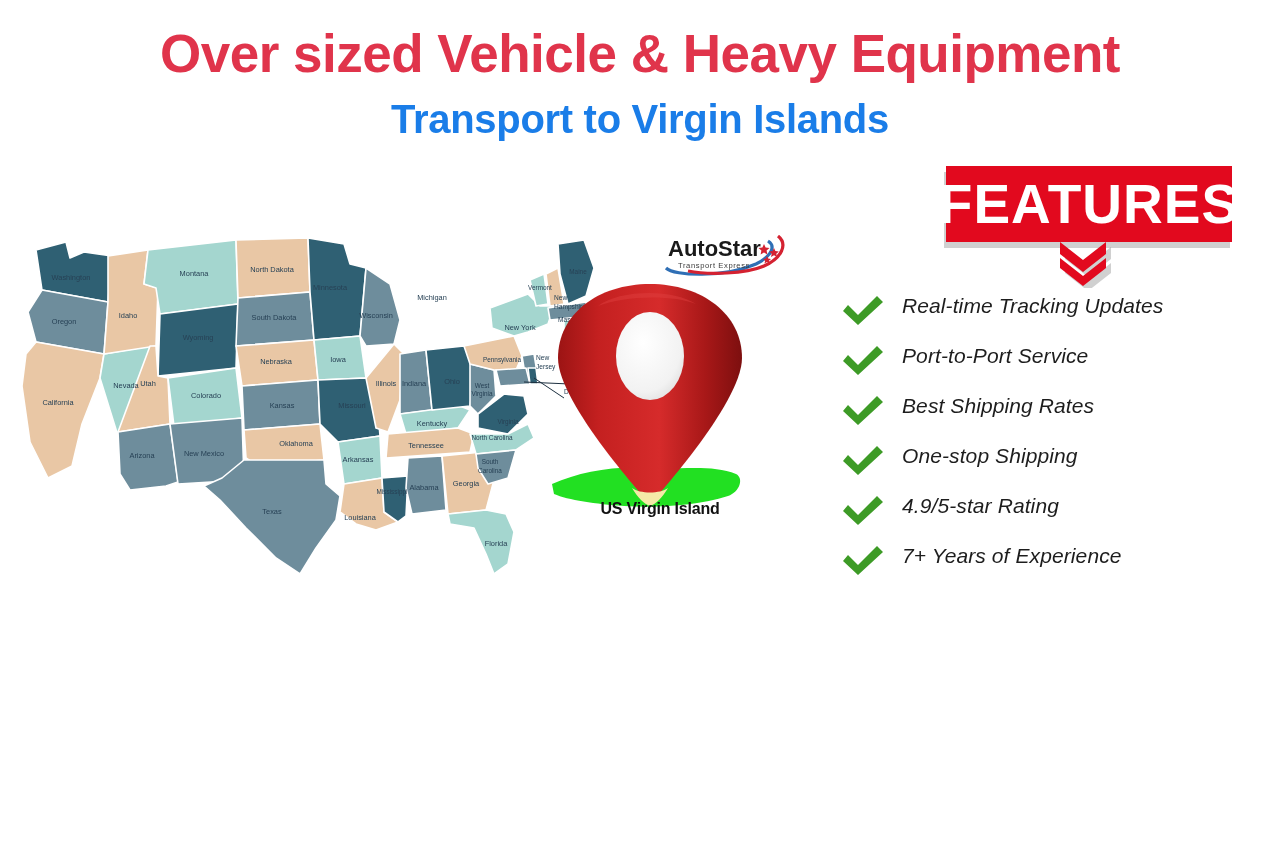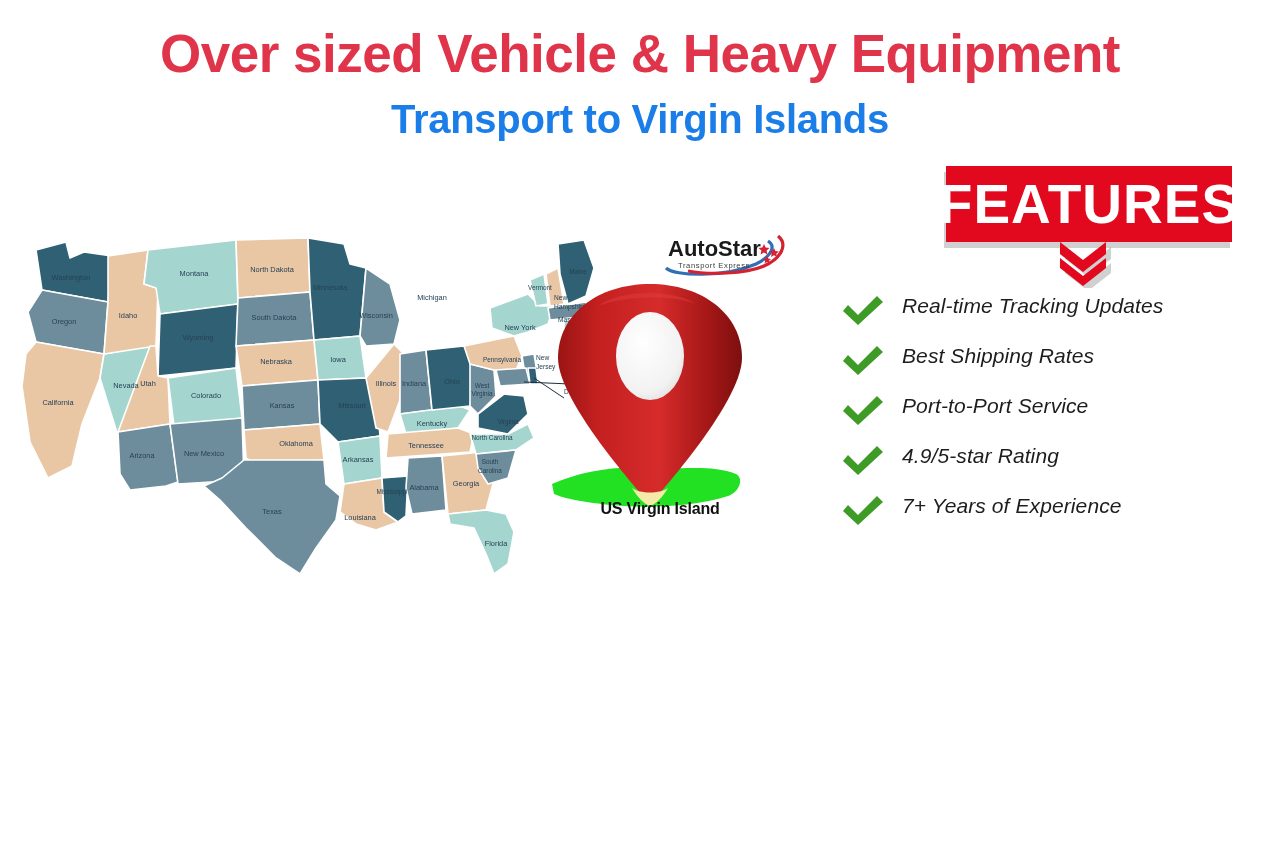--- a/index.html
+++ b/index.html
@@ -305,32 +305,40 @@
     </span>
     <span class="ftext">Real-time Tracking Updates</span>
   </div>
 
   <div class="feature-row">
     <span class="check">
       <svg viewBox="0 0 46 34" xmlns="http://www.w3.org/2000/svg">
         <path fill="#3d9b26" d="M3,17 L8,11 L18,21 L37,2 L43,8 L18,31 Z"></path>
       </svg>
     </span>
+    <span class="ftext">Port-to-Port Service</span>
+  </div>
+
+  <div class="feature-row">
+    <span class="check">
+      <svg viewBox="0 0 46 34" xmlns="http://www.w3.org/2000/svg">
+        <path fill="#3d9b26" d="M3,17 L8,11 L18,21 L37,2 L43,8 L18,31 Z"></path>
+      </svg>
+    </span>
     <span class="ftext">Best Shipping Rates</span>
   </div>
 
   <div class="feature-row">
     <span class="check">
       <svg viewBox="0 0 46 34" xmlns="http://www.w3.org/2000/svg">
         <path fill="#3d9b26" d="M3,17 L8,11 L18,21 L37,2 L43,8 L18,31 Z"></path>
       </svg>
     </span>
-    <span class="ftext">Port-to-Port Service</span>
-  </div>
-
+    <span class="ftext">One-stop Shipping</span>
+  </div>
 
   <div class="feature-row">
     <span class="check">
       <svg viewBox="0 0 46 34" xmlns="http://www.w3.org/2000/svg">
         <path fill="#3d9b26" d="M3,17 L8,11 L18,21 L37,2 L43,8 L18,31 Z"></path>
       </svg>
     </span>
     <span class="ftext">4.9/5-star Rating</span>
   </div>
 

